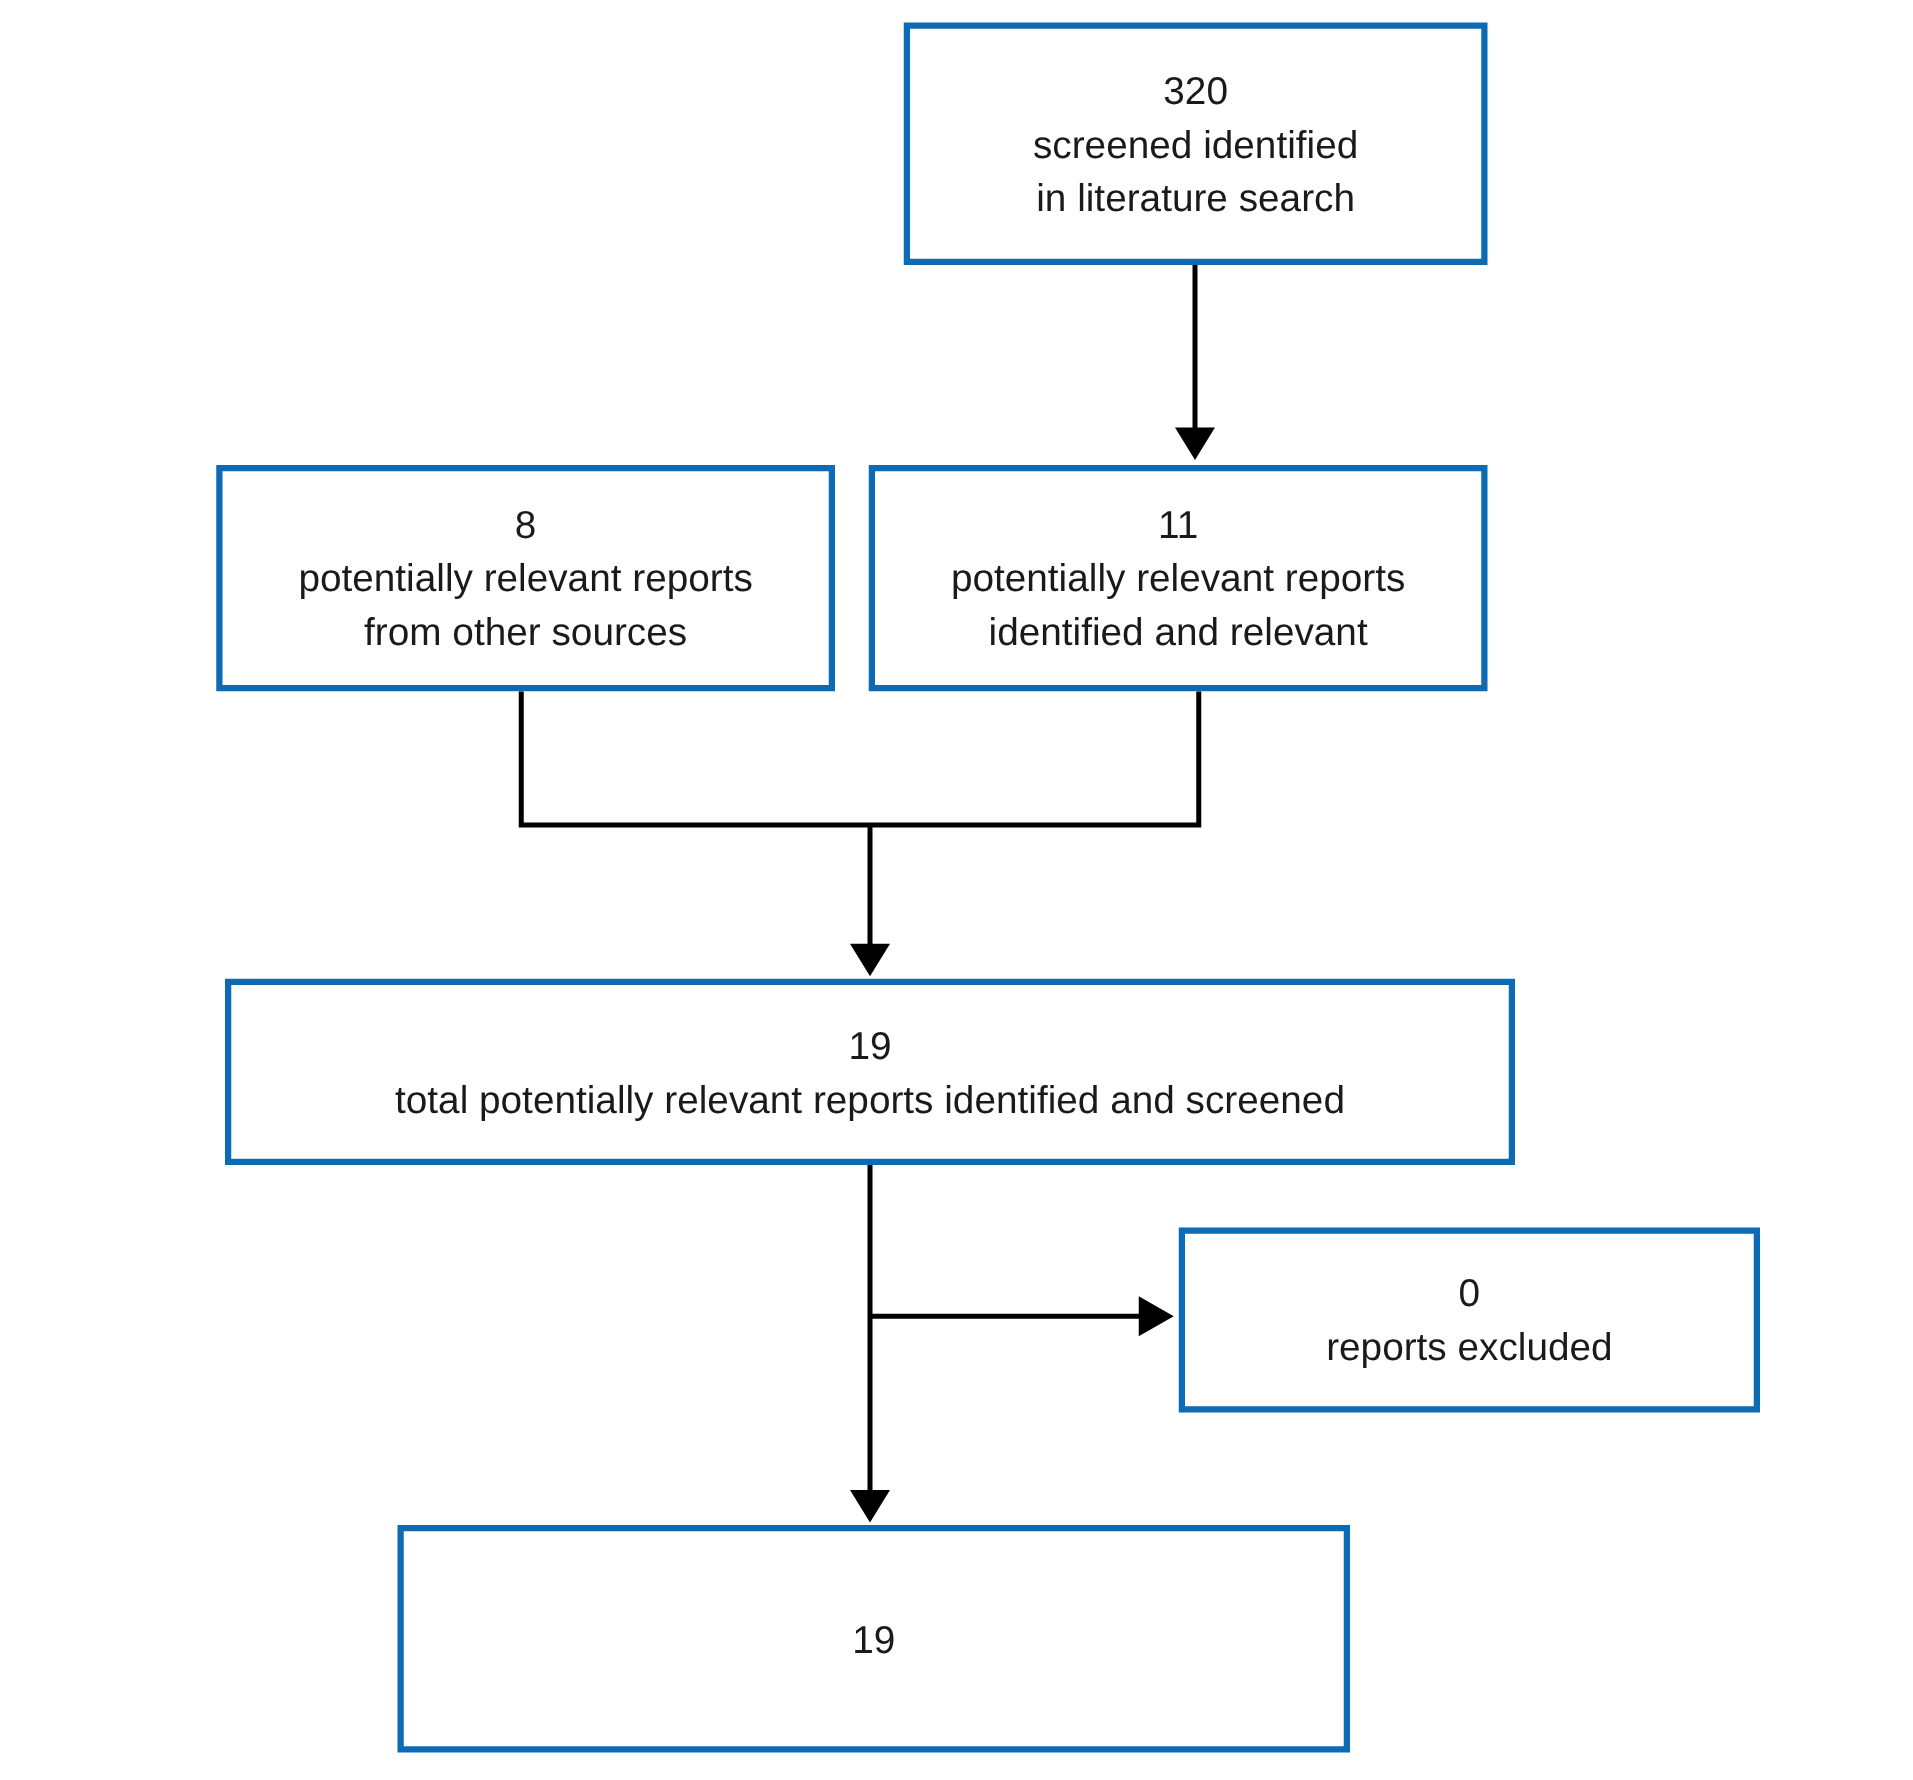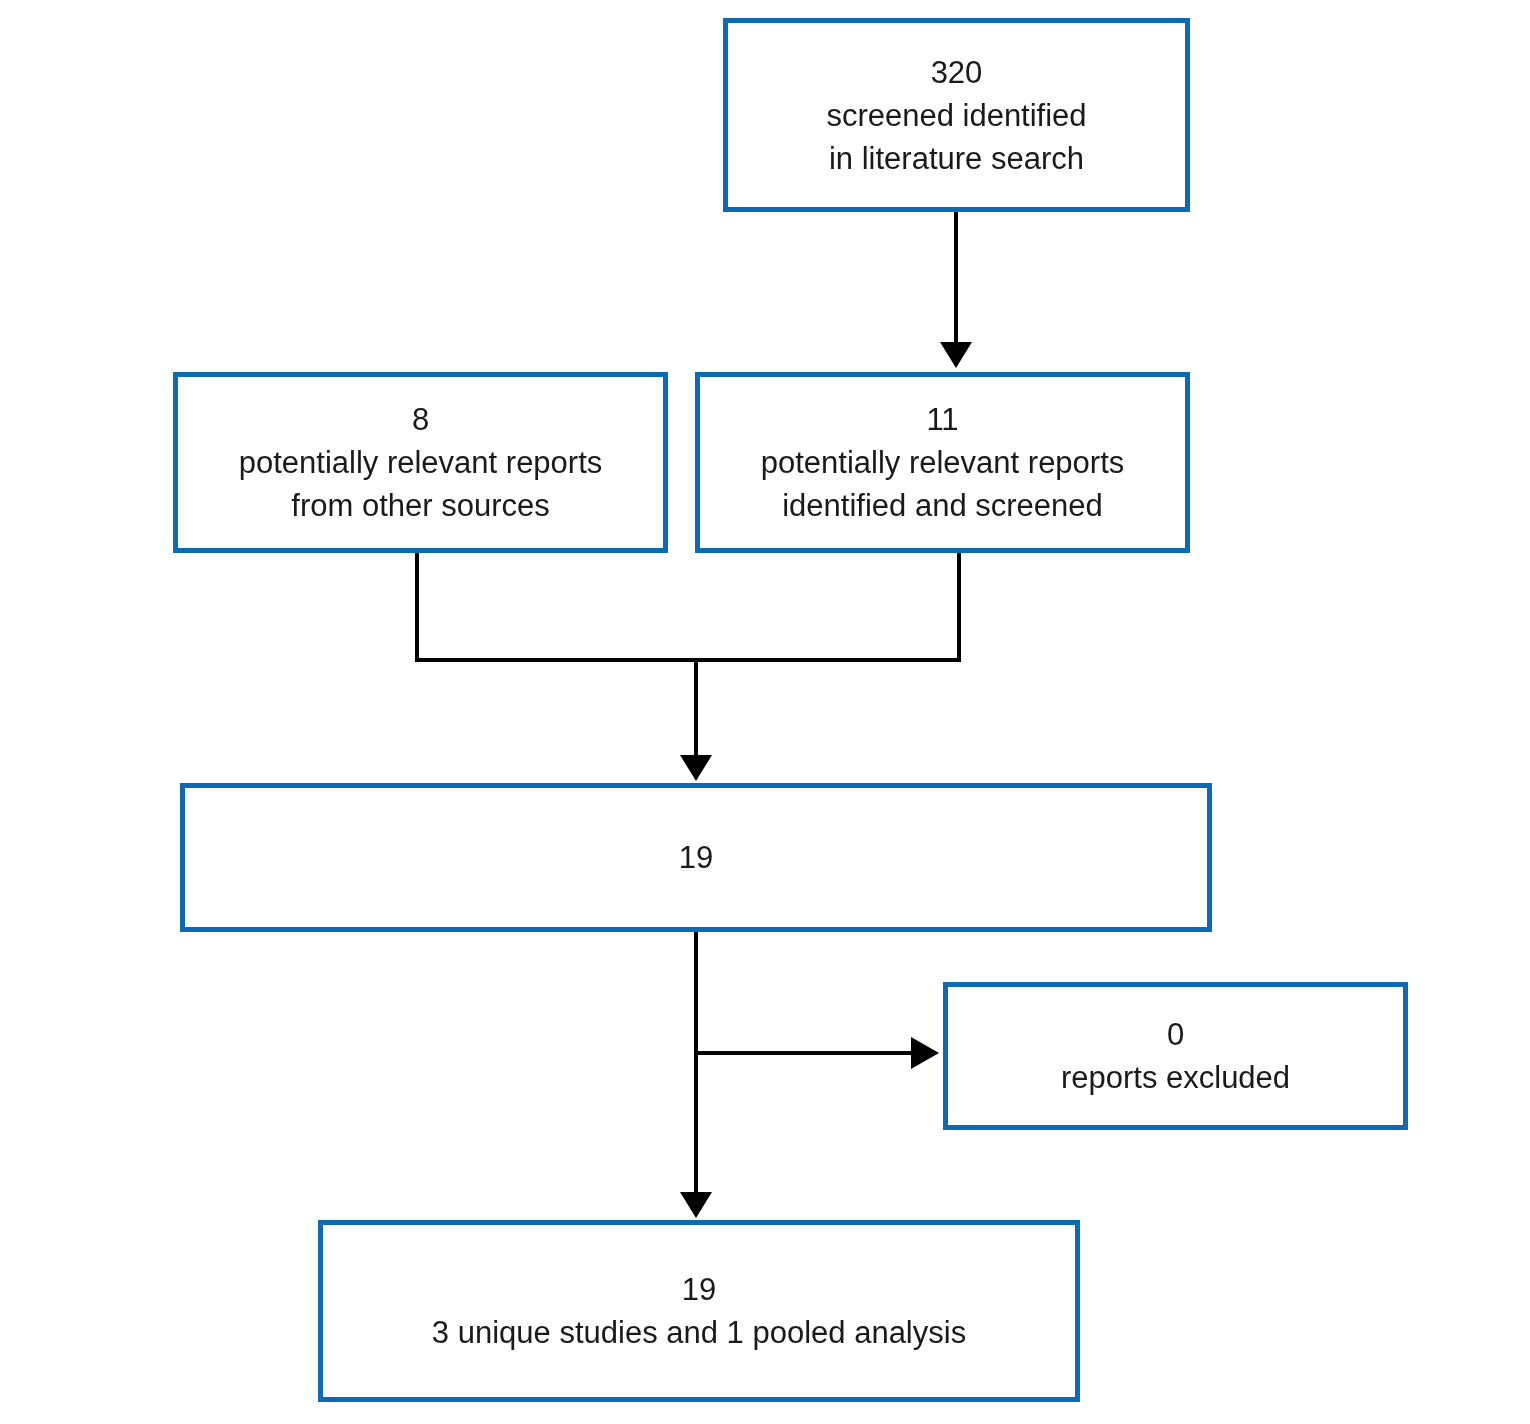--- a/index.html
+++ b/index.html
@@ -92,30 +92,30 @@
 
   <div class="flow-box box-other">
     <div class="box-line">8</div>
     <div class="box-line">potentially relevant reports</div>
     <div class="box-line">from other sources</div>
   </div>
 
   <div class="flow-box box-screened">
     <div class="box-line">11</div>
     <div class="box-line">potentially relevant reports</div>
-    <div class="box-line">identified and screened</div>
+    <div class="box-line">identified and relevant</div>
   </div>
 
   <div class="flow-box box-total">
     <div class="box-line">19</div>
+    <div class="box-line">total potentially relevant reports identified and screened</div>
   </div>
 
   <div class="flow-box box-excluded">
     <div class="box-line">0</div>
     <div class="box-line">reports excluded</div>
   </div>
 
   <div class="flow-box box-included">
     <div class="box-line">19</div>
-    <div class="box-line">3 unique studies and 1 pooled analysis</div>
   </div>
 
 </div>
 
 </body></html>

